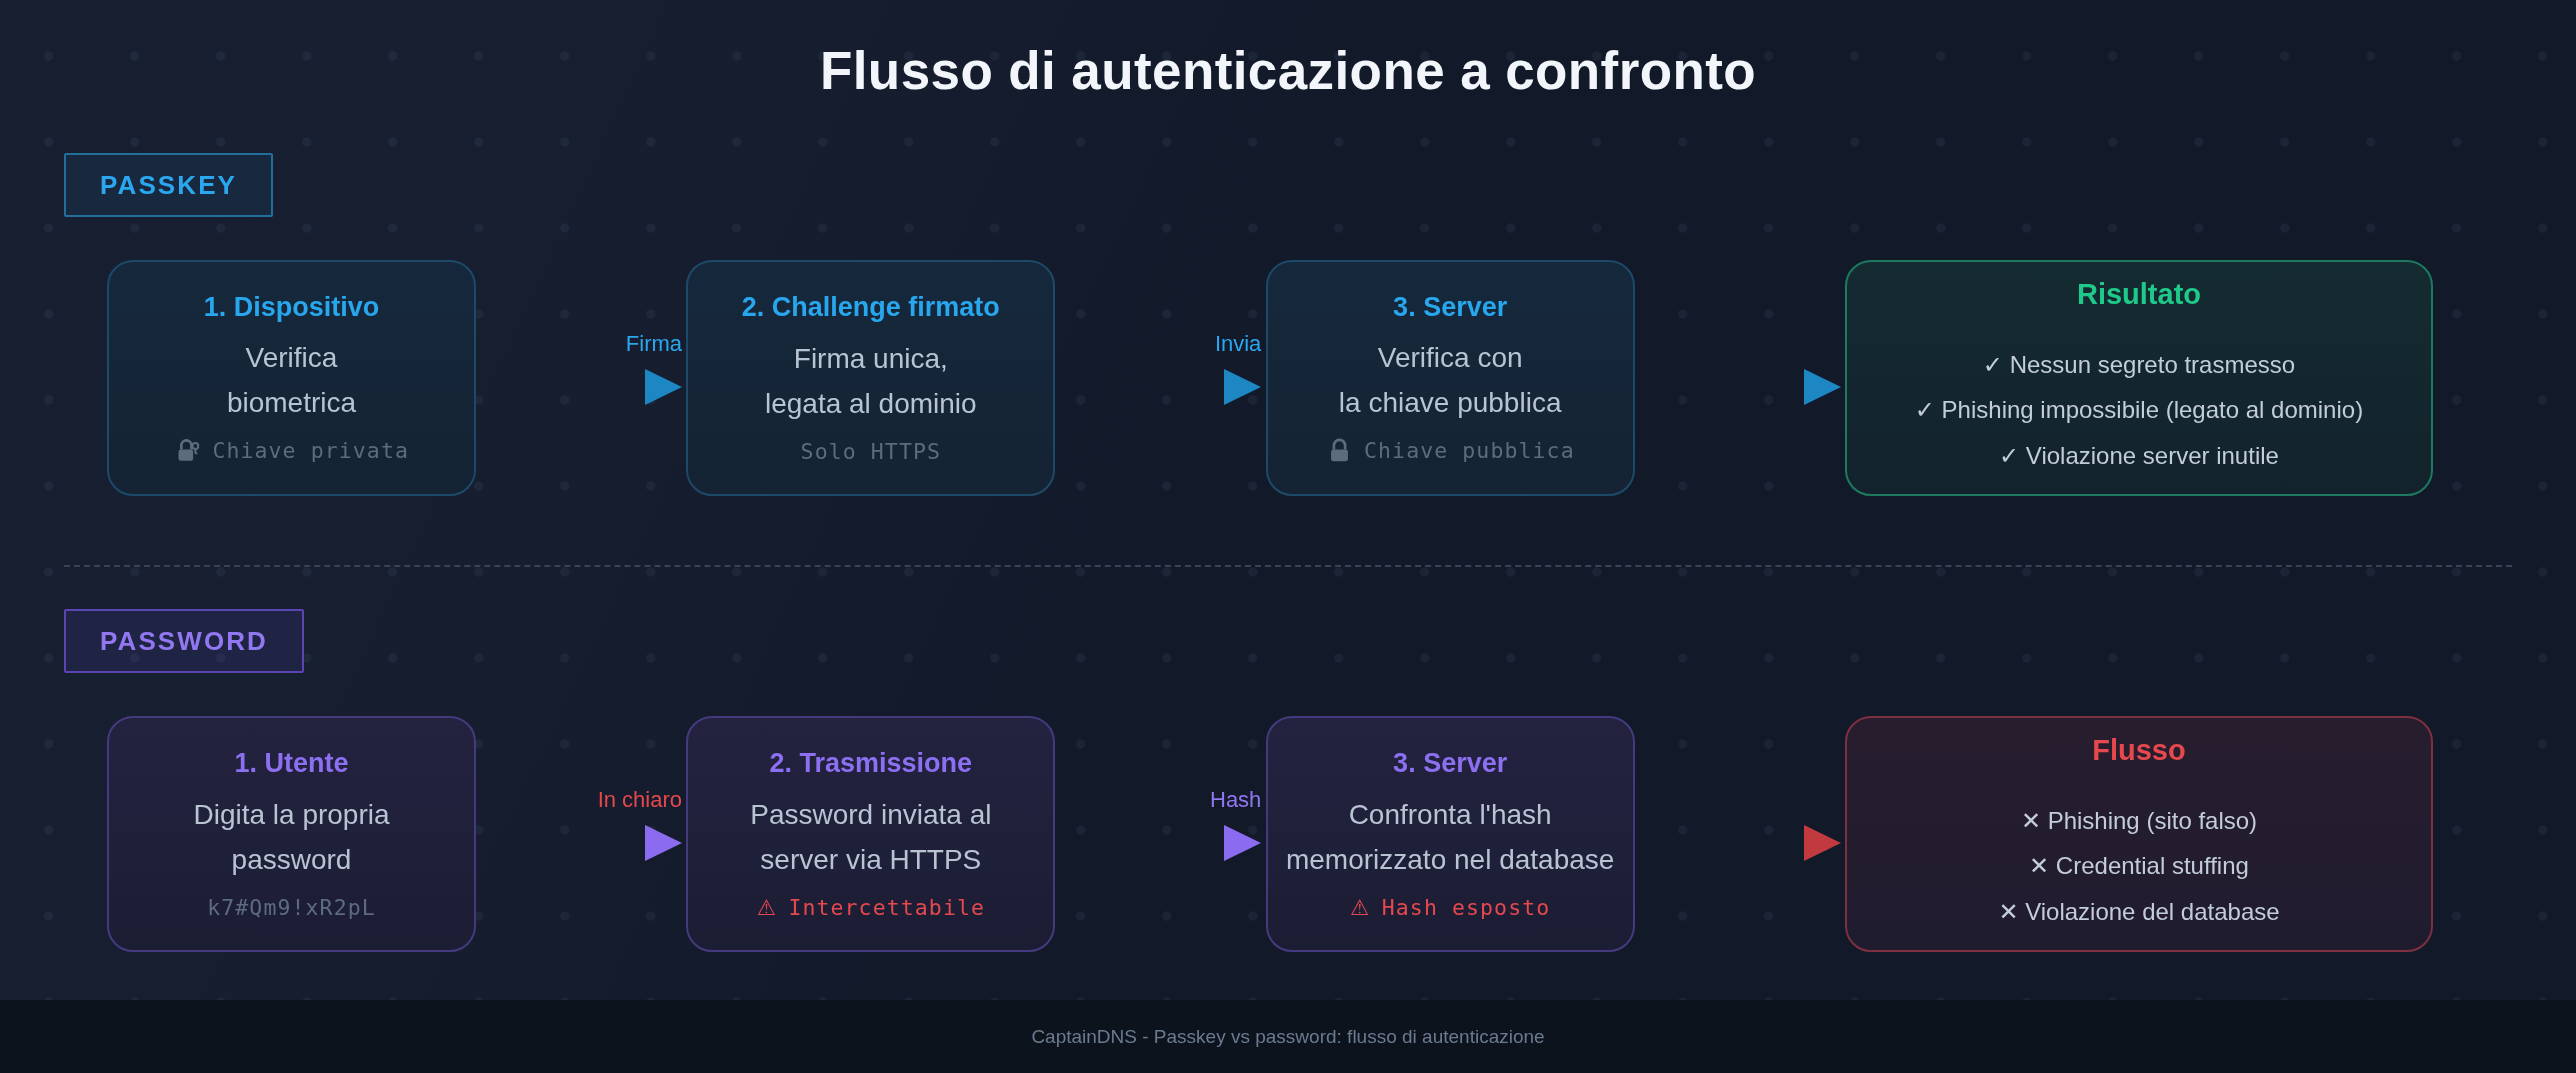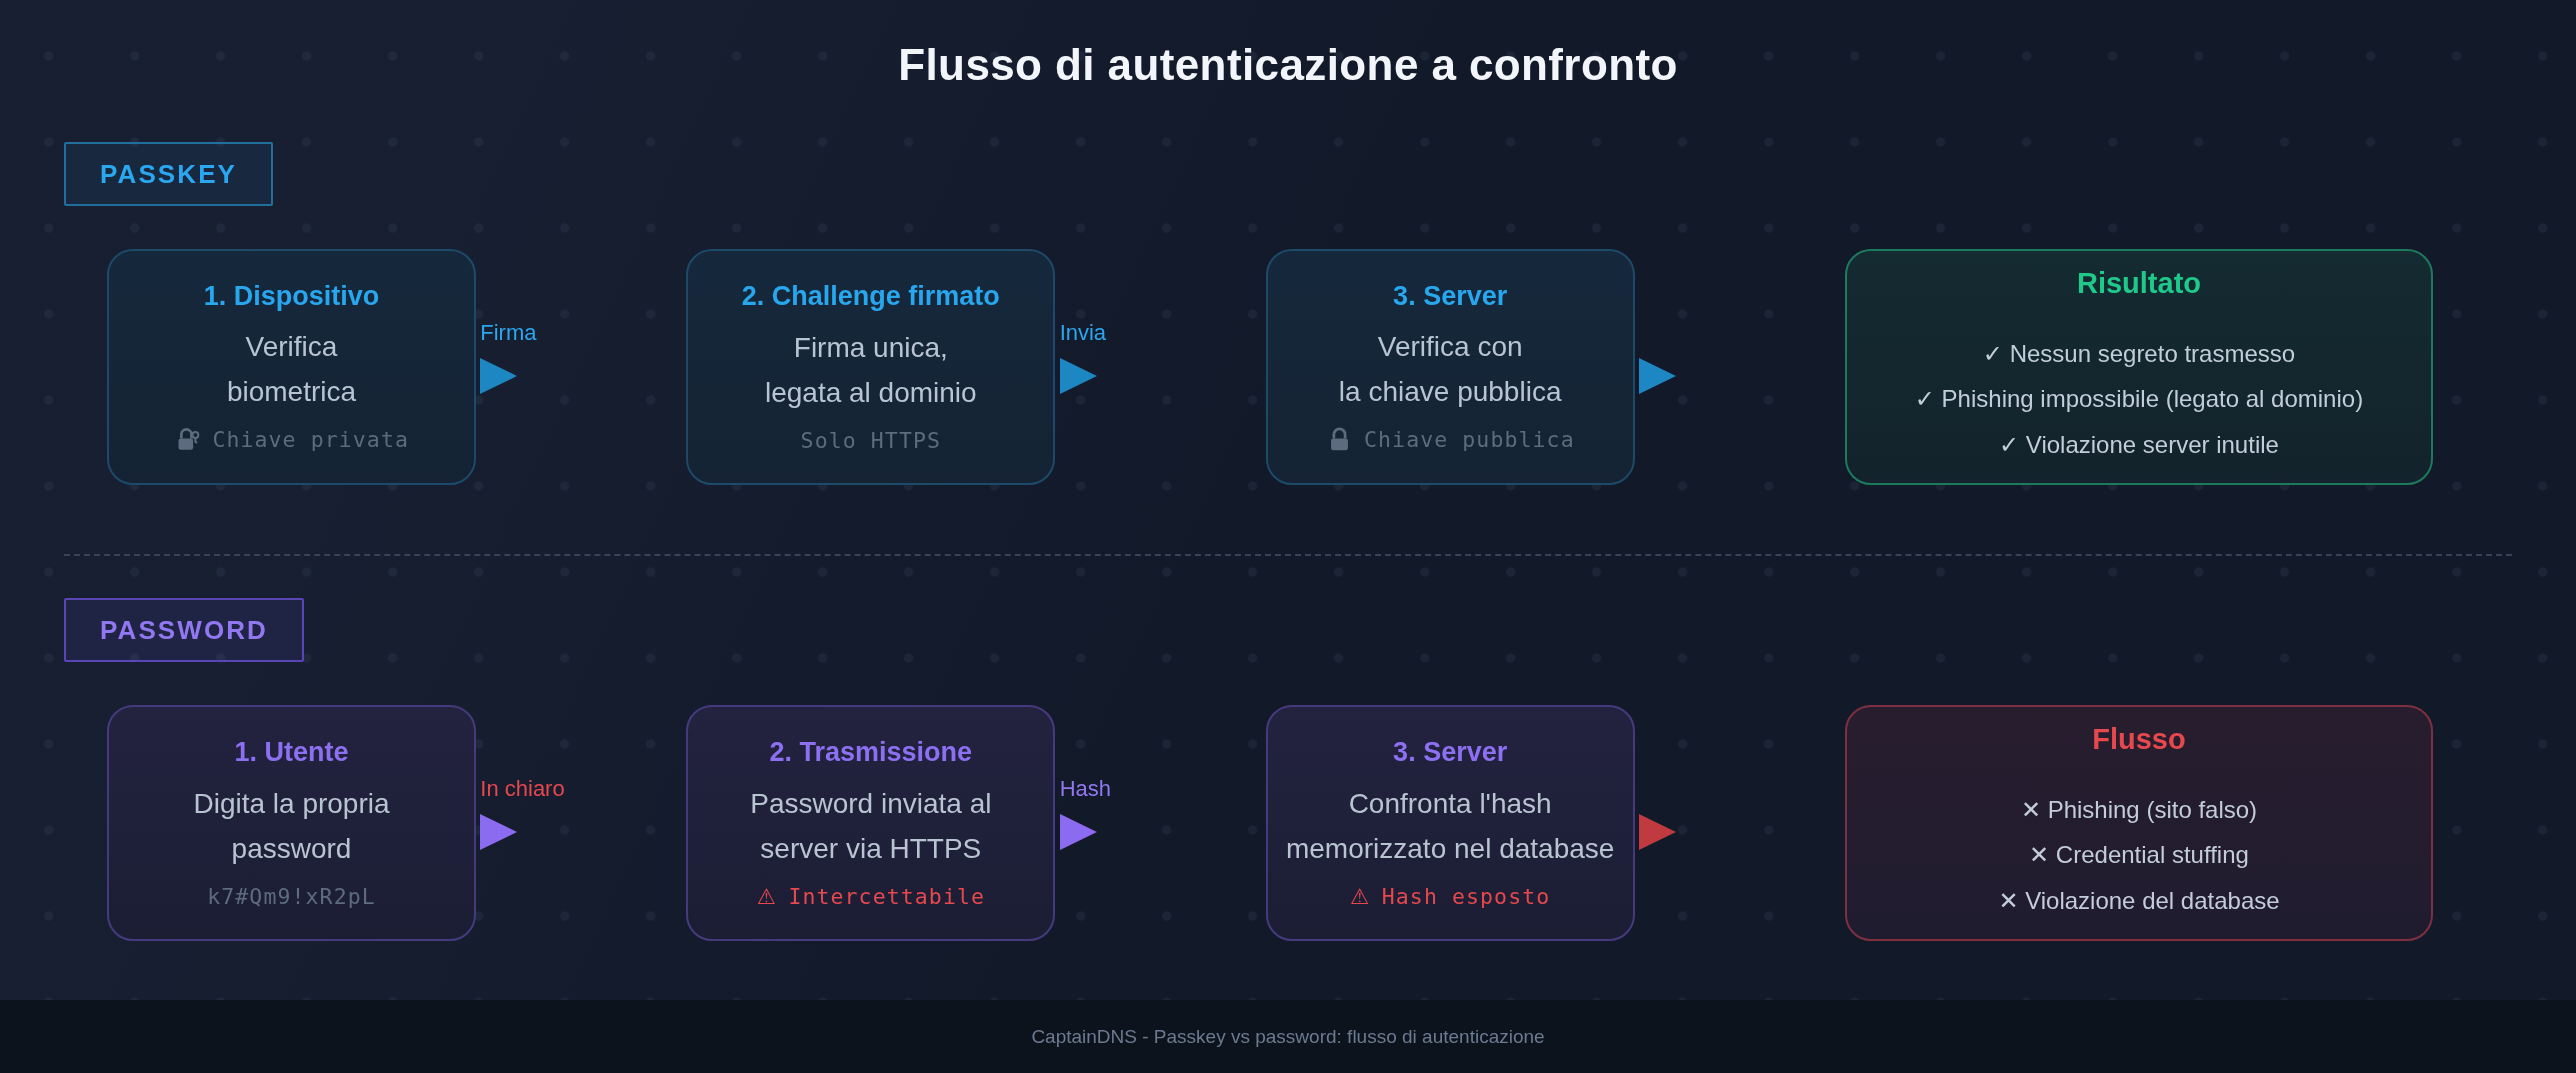--- a/index.html
+++ b/index.html
@@ -13,21 +13,21 @@
     position:relative;width:2576px;height:1073px;
     background-color:#121929;
     background-image:
       linear-gradient(115deg, rgba(95,125,175,0.06) 18%, rgba(20,26,40,0) 48%),
       radial-gradient(circle, rgba(160,180,220,0.07) 4.3px, transparent 5px);
     background-size:auto, 86px 86px;
     background-position:0 0, 5.7px 13px;
   }
   .title{
     margin:0;padding-top:40px;text-align:center;
-    font-size:44px;font-weight:700;color:#f2f5f9;letter-spacing:0.4px;
+    font-size:53px;font-weight:700;color:#f2f5f9;letter-spacing:0.4px;
   }
   .badge{
     display:inline-flex;align-items:center;justify-content:center;
     height:60px;padding:0 34px;border-radius:2px;
     font-size:26px;font-weight:700;letter-spacing:2.1px;
   }
   .badge-passkey{
     margin:52px 0 0 64px;
     border:2.1px solid #226f9e;background:rgba(36,130,190,0.10);color:#2aa7ef;
   }
@@ -73,21 +73,21 @@
   .card-note{
     display:flex;align-items:center;justify-content:center;gap:11.4px;
     font-family:"DejaVu Sans Mono", monospace;
     font-size:21.5px;color:#5d6b7e;letter-spacing:1.1px;
   }
   .card-note.warn{color:#e5484d;}
   .warn-icon{font-size:21.5px;color:#e5484d;font-family:"DejaVu Sans", sans-serif;}
   .note-icon{display:inline-flex;align-items:center;}
   .arrow{
     flex:1;position:relative;display:flex;flex-direction:column;
-    align-items:flex-start;justify-content:center;padding:0 4.3px;
+    align-items:flex-end;justify-content:center;padding:0 4.3px;
     transform:translateY(-10px);
   }
   .arrow-label{
     text-align:center;font-size:22px;font-weight:500;margin-bottom:11.4px;height:27px;
   }
   .arrow-track{display:flex;align-items:center;}
   .arrow-line{flex:1;height:5px;border-radius:2.9px;}
   .arrow-head{
     width:0;height:0;flex:none;
     border-top:18.6px solid transparent;border-bottom:18.6px solid transparent;

